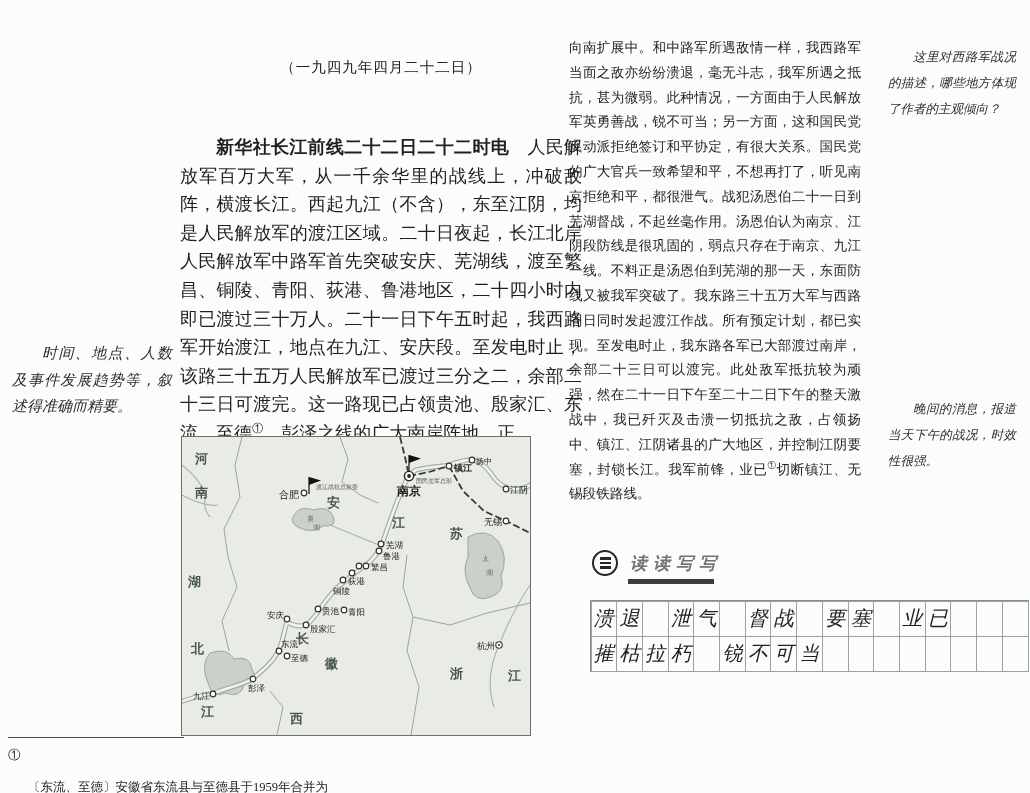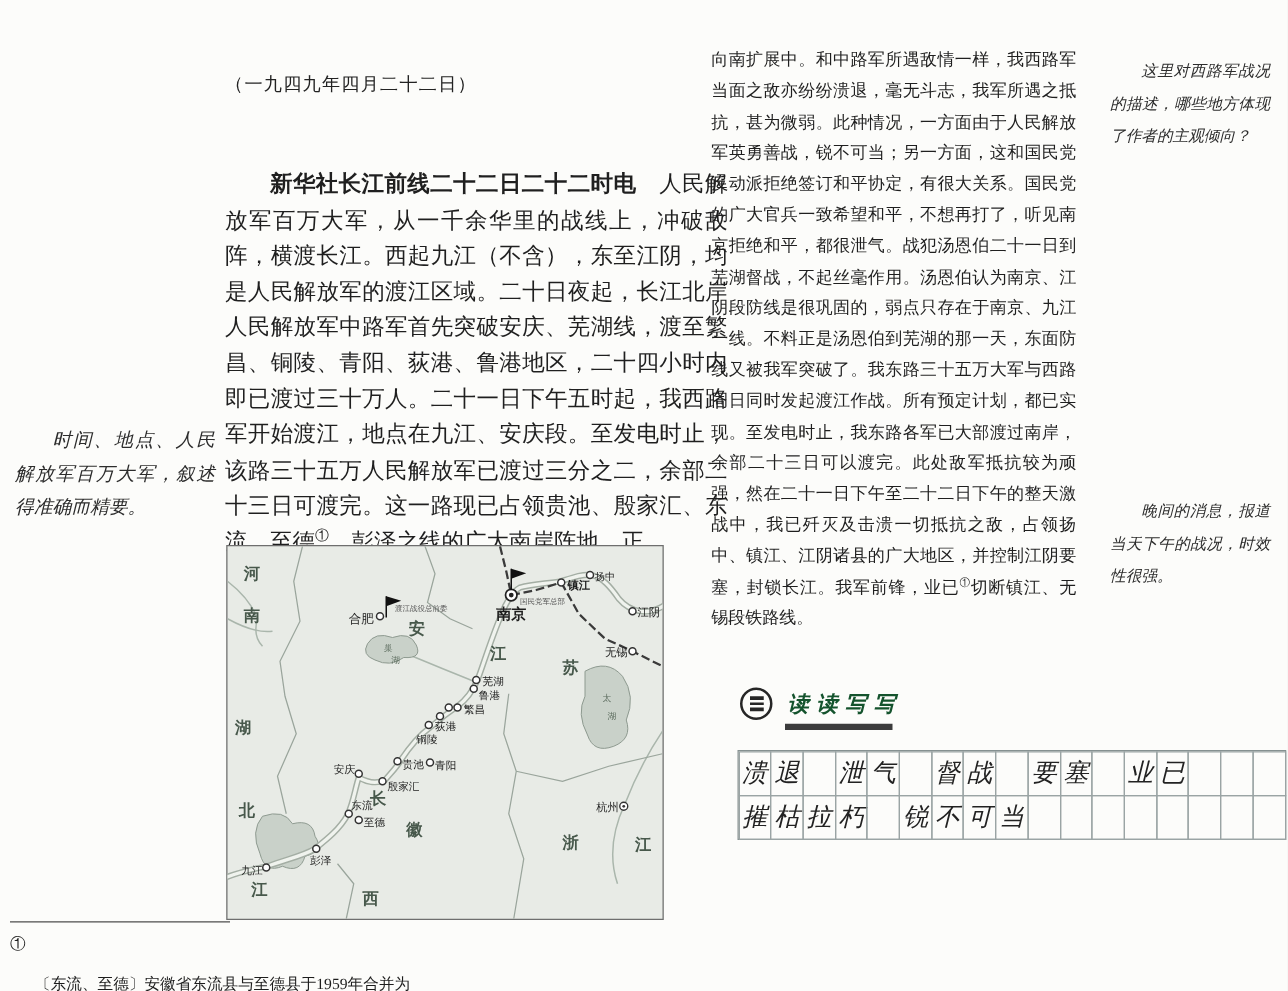--- a/index.html
+++ b/index.html
@@ -2,21 +2,21 @@
 <html lang="zh"><head>
 <meta charset="utf-8">
 <style>
   html,body{margin:0;padding:0;}
   body{background:#e9e9e7;font-family:"Liberation Serif","DejaVu Serif",serif;}
   #page{position:relative;width:1030px;height:793px;background:#fcfcfa;overflow:hidden;color:#1f1f1f;}
 
   
   .title{position:absolute;left:180px;top:28px;width:402px;text-align:center;
          font-size:21px;font-weight:bold;letter-spacing:2px;color:#151515;}
-  .subtitle{position:absolute;left:180px;top:58px;width:402px;
+  .subtitle{position:absolute;left:180px;top:58px;width:402px;text-align:center;
          font-size:14.5px;letter-spacing:1px;color:#222;}
   .body-left{position:absolute;left:180px;top:112px;width:402px;
          font-size:18px;line-height:28.6px;text-align:justify;margin-top:21px;}
   .body-left p{margin:0;text-indent:2em;}
   .lead{font-weight:bold;}
   sup.fn{font-size:0.62em;vertical-align:super;line-height:0;}
 
   
   .mnote{position:absolute;font-size:15px;line-height:26.5px;color:#2c2c2c;
          font-style:italic;text-align:justify;}
@@ -29,21 +29,21 @@
   
   .body-right{position:absolute;left:569px;top:36px;width:292px;
          font-size:13.6px;line-height:24.8px;text-align:justify;}
   .body-right p{margin:0;}
 
   
   #read-head{position:absolute;left:592px;top:548px;height:30px;display:flex;align-items:center;}
   #read-icon{width:22px;height:22px;border:2.6px solid #262626;border-radius:50%;
         display:flex;flex-direction:column;justify-content:center;align-items:center;gap:2px;flex:0 0 auto;}
   #read-icon i{display:block;width:11px;height:2.4px;background:#262626;}
-  #read-title{margin-left:12px;font-size:17px;letter-spacing:6px;color:#14532d;font-style:italic;font-weight:bold;}
+  #read-title{margin-left:12px;font-size:17px;letter-spacing:6px;color:#737373;font-style:italic;font-weight:bold;}
   #read-bar{position:absolute;left:628px;top:579px;width:86px;height:5px;background:#3c3c3c;}
 
   
   #vocab-grid{position:absolute;left:590px;top:600px;width:437px;height:70px;
         display:grid;grid-template-columns:repeat(17,1fr);grid-template-rows:1fr 1fr;
         border:1px solid #859090;background:#fcfcfa;}
   .vcell{border:1px solid #9aa4a4;margin:-0.5px;display:flex;align-items:center;justify-content:center;
         font-size:20px;color:#222;font-style:italic;}
 
   
@@ -71,21 +71,21 @@
 
   <div class="subtitle">（一九四九年四月二十二日）</div>
 
   <div class="body-left">
     <p>
       <span class="lead">新华社长江前线二十二日二十二时电</span><span>　人民解放军百万大军，从一千余华里的战线上，冲破敌阵，横渡长江。西起九江（不含），东至江阴，均是人民解放军的渡江区域。二十日夜起，长江北岸人民解放军中路军首先突破安庆、芜湖线，渡至繁昌、铜陵、青阳、荻港、鲁港地区，二十四小时内即已渡过三十万人。二十一日下午五时起，我西路军开始渡江，地点在九江、安庆段。至发电时止，该路三十五万人民解放军已渡过三分之二，余部二十三日可渡完。这一路现已占领贵池、殷家汇、东流、至德</span><sup class="fn">①</sup><span>、彭泽之线的广大南岸阵地，正</span>
     </p>
   </div>
 
   <div class="mnote" id="mnote-left">
-    <p>时间、地点、人民解放军百万大军，叙述得准确而精要。</p>
+    <p>时间、地点、人数及事件发展趋势等，叙述得准确而精要。</p>
   </div>
   <div class="mnote mnote-r" id="mnote-r1">
     <p>这里对西路军战况的描述，哪些地方体现了作者的主观倾向？</p>
   </div>
   <div class="mnote mnote-r" id="mnote-r2">
     <p>晚间的消息，报道当天下午的战况，时效性很强。</p>
   </div>
 
   <div class="body-right">
     <p>

